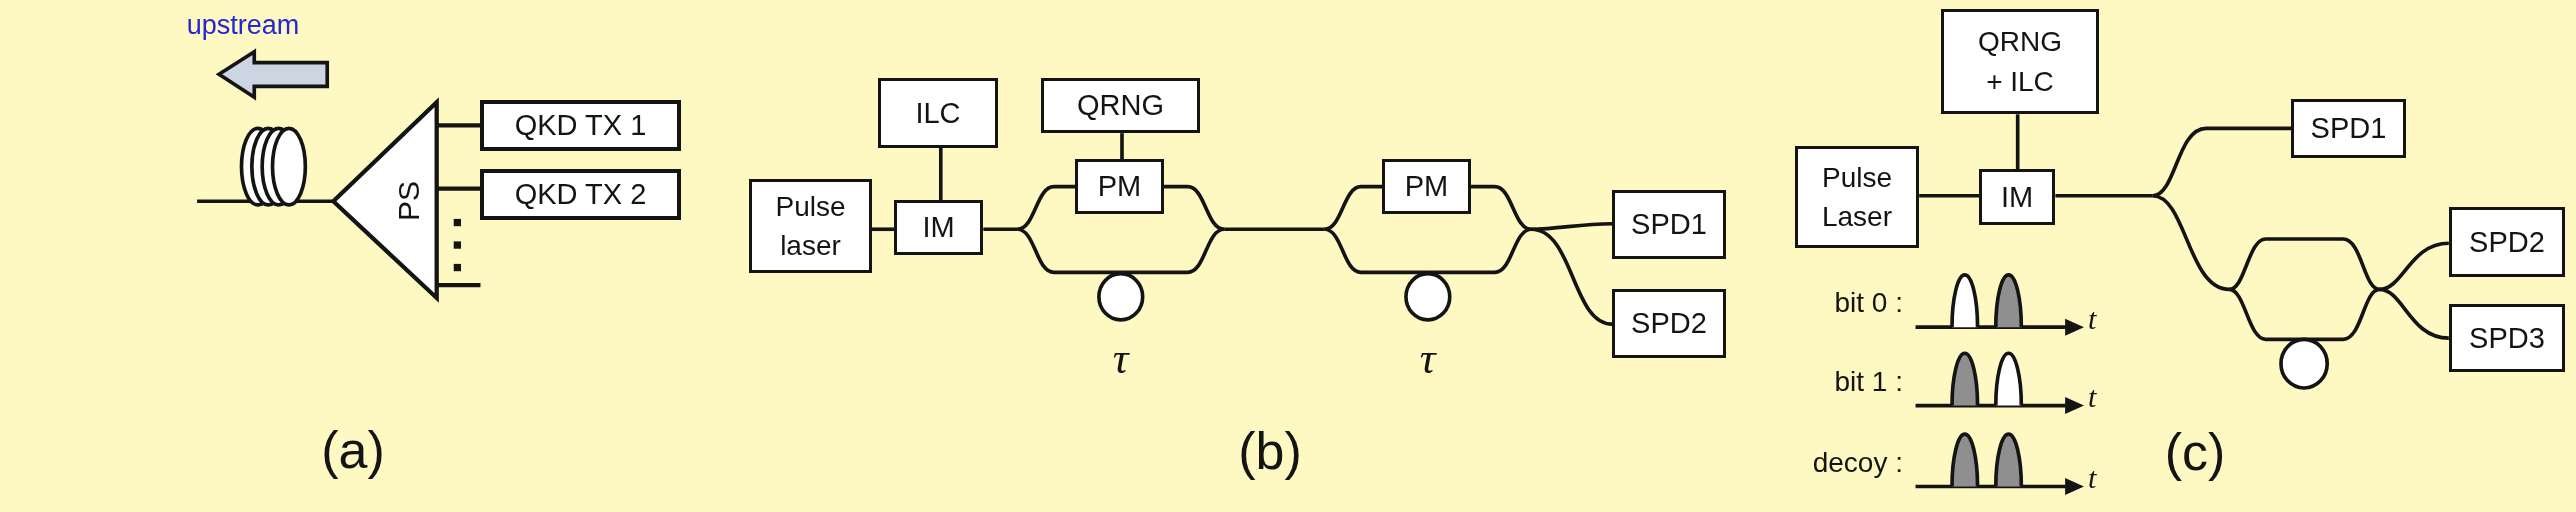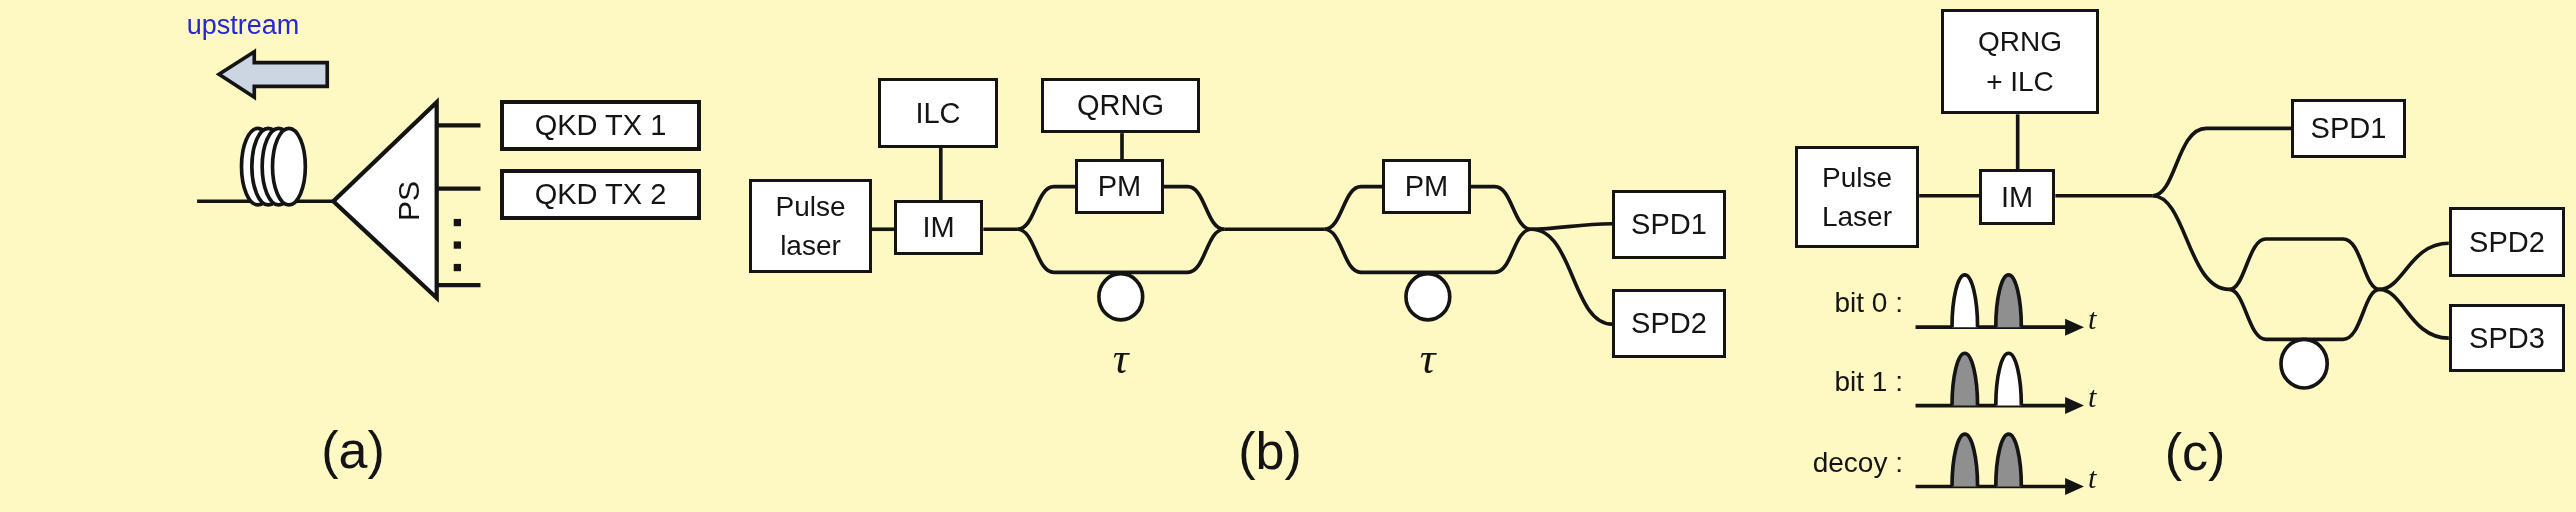--- a/index.html
+++ b/index.html
@@ -31,21 +31,21 @@
   .box{
     position:absolute;
     border:3.6px solid var(--line-black);
     background:#ffffff;
     display:flex;flex-direction:column;align-items:center;justify-content:center;
     text-align:right;
     font-size:29px;line-height:1.4;
     box-sizing:border-box;
     white-space:nowrap;
   }
-  .box.heavy{border-width:4.3px;margin-left:20px;}
+  .box.heavy{border-width:4.3px;}
   .lbl{position:absolute;white-space:nowrap;}
   .caption{font-size:52px;text-align:center;width:134px;}
   .upstream{font-size:27px;color:var(--upstream-blue);text-align:center;width:134px;}
   .rot{transform:rotate(-90deg);transform-origin:center center;font-size:30px;text-align:center;}
   .tau{font-family:"Liberation Serif", serif;font-style:italic;font-size:44px;text-align:center;width:61px;}
   .tvar{font-family:"Liberation Serif", serif;font-style:italic;font-size:30px;}
   .bitlabel{font-weight:400;font-size:28px;text-align:right;width:146px;}
   .italic{font-style:italic;}
 </style>
 </head>

